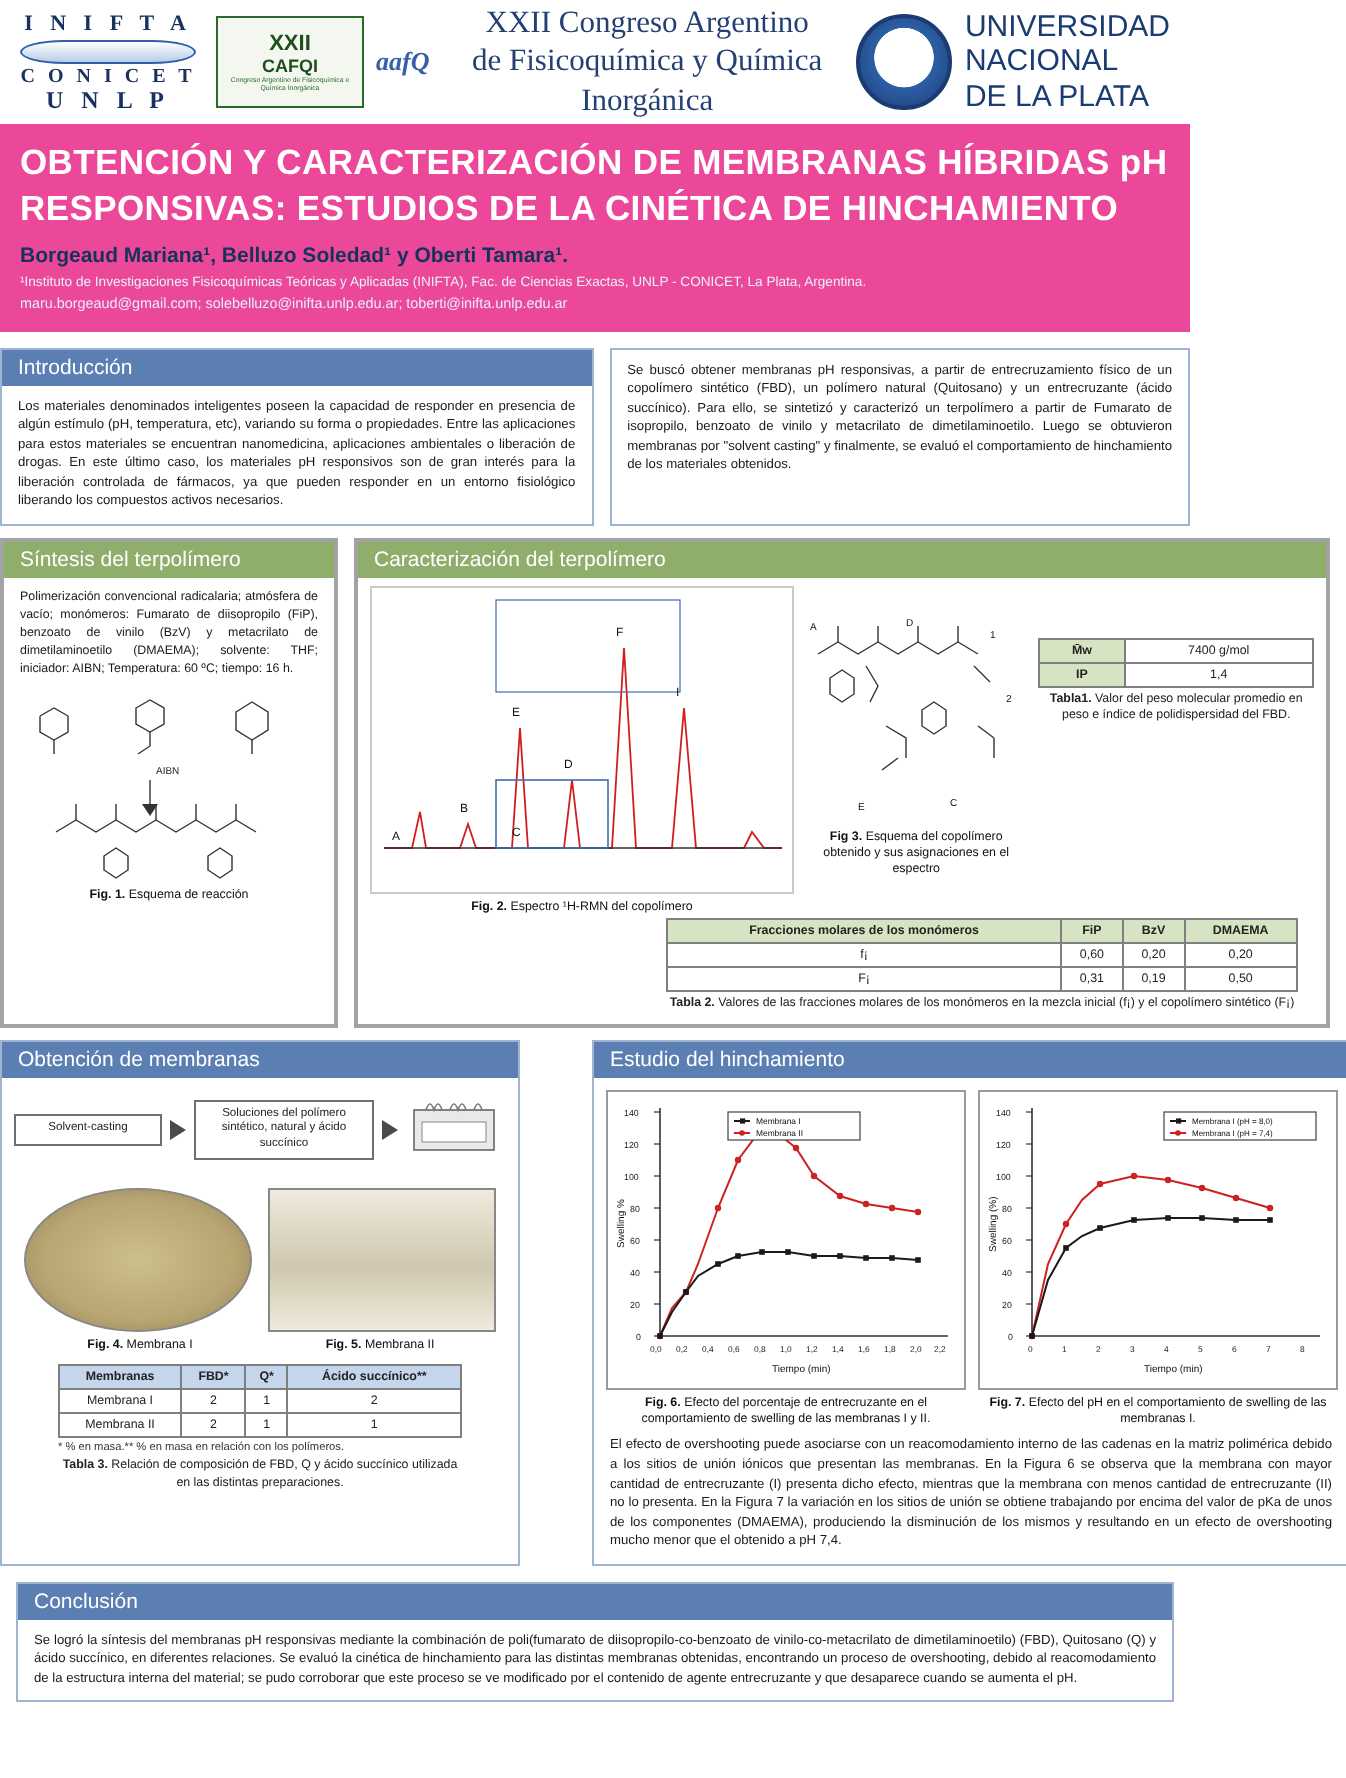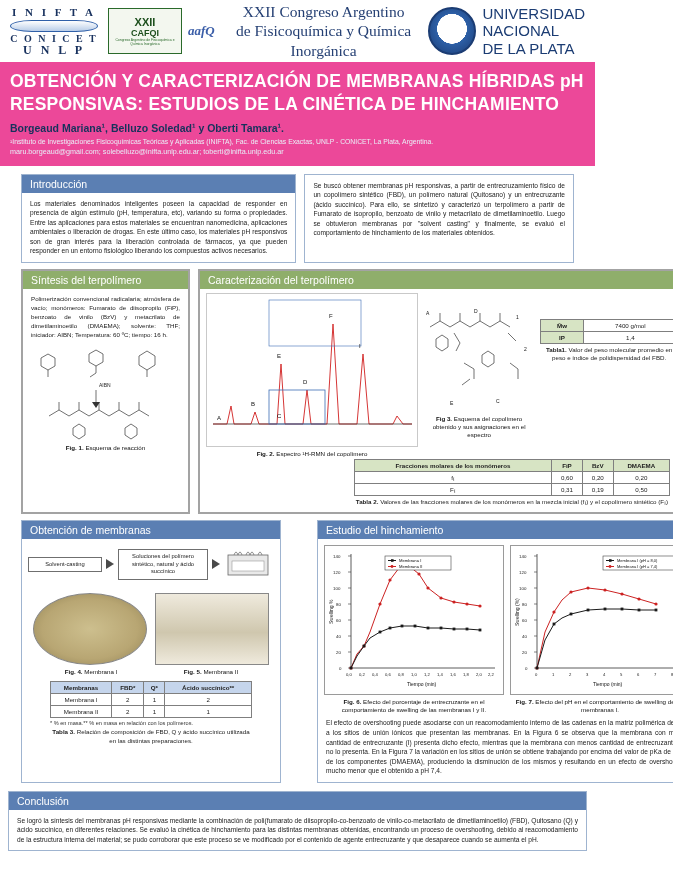--- a/index.html
+++ b/index.html
@@ -33,21 +33,21 @@
   .unlp .txt{font-size:15px;line-height:1.15;color:#1b3c73;font-family:Liberation Sans, sans-serif;}
 
   
   .title-band{background:#ec4899;color:#fff;padding:8px 10px 10px;}
   .title-band h1{margin:0;font-size:17.5px;line-height:1.3;font-weight:bold;letter-spacing:.2px;}
   .authors{margin-top:6px;font-size:10.5px;font-weight:bold;color:#16325c;}
   .affil{margin-top:3px;font-size:6.8px;color:#eaf0f8;line-height:1.35;}
   .mails{font-size:7.2px;color:#e7eef8;margin-top:1px;}
 
   
-  .row{display:flex;gap:8px;padding:0 21px;box-sizing:border-box;}
+  .row{display:flex;gap:8px;padding:0 0;box-sizing:border-box;}
   .box{border:1px solid #9fb4d0;background:#fff;}
   .sec-head{background:#5b7fb3;color:#fff;font-size:10.5px;padding:3px 8px;}
   .sec-head.green{background:#8fae6b;}
   .sec-body{font-size:6.6px;line-height:1.45;text-align:justify;padding:6px 8px;color:#1a1a1a;}
 
   
   .col{display:flex;flex-direction:column;}
   .mt6{margin-top:6px;}
 
   

